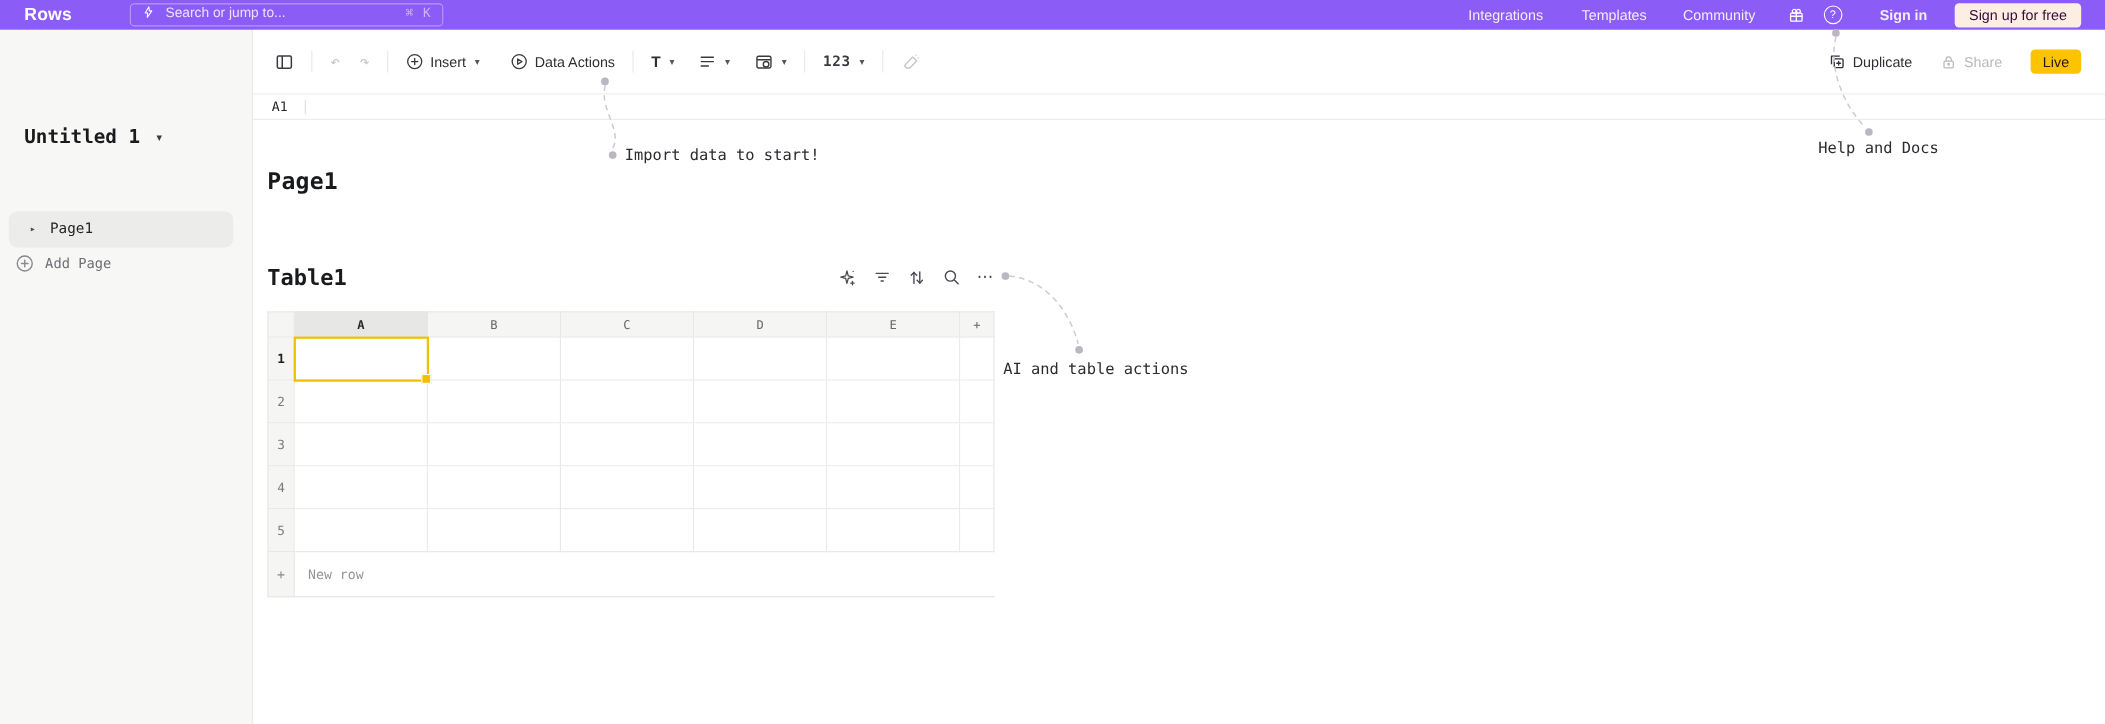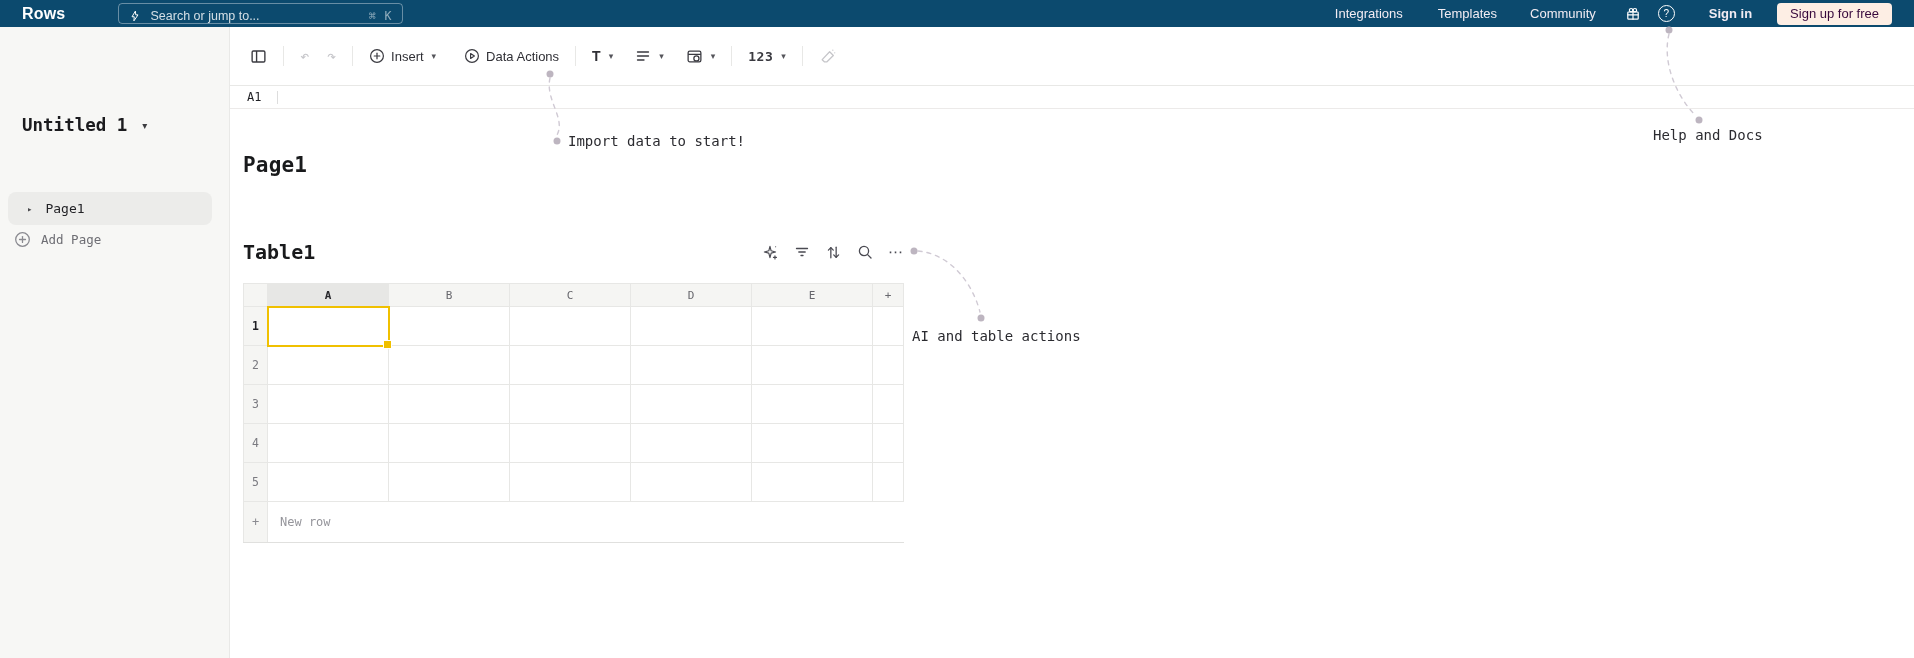--- a/index.html
+++ b/index.html
@@ -4,25 +4,25 @@
 <style>
   html,body{margin:0;padding:0;}
   body{
     width:1914px;height:658px;position:relative;background:#fff;
     font-family:"Liberation Sans",sans-serif;overflow:hidden;
     -webkit-font-smoothing:antialiased;
   }
   .mono{font-family:"DejaVu Sans Mono",monospace;}
 
   
-  .topbar{position:absolute;left:0;top:0;width:1914px;height:27px;background:#0c4a6e;
+  .topbar{position:absolute;left:0;top:0;width:1914px;height:27px;background:#8b5cf6;
     display:flex;align-items:center;padding:0 22px;box-sizing:border-box;z-index:30;}
   .logo{color:#fff;font-weight:bold;font-size:16px;letter-spacing:.2px;cursor:pointer;}
   .searchbox{margin-left:53px;width:285px;height:21px;border:1px solid rgba(255,255,255,.38);
-    border-radius:4px;display:flex;align-items:flex-end;gap:9px;padding:0 10px;box-sizing:border-box;cursor:text;}
+    border-radius:4px;display:flex;align-items:flex-start;gap:9px;padding:0 10px;box-sizing:border-box;cursor:text;}
   .searchbox .ph{flex:1;color:rgba(255,255,255,.82);font-size:12.5px;}
   .searchbox .kbd{color:rgba(255,255,255,.55);font-size:11.5px;letter-spacing:1px;}
   .tb-spacer{flex:1;}
   .tb-nav{color:#f2ecf3;font-size:13px;cursor:pointer;text-decoration:none;}
   .tb-icon{display:flex;align-items:center;color:#fff;cursor:pointer;}
   .help-badge{width:15px;height:15px;border:1.4px solid #fff;border-radius:50%;
     display:flex;align-items:center;justify-content:center;font-size:10px;color:#fff;}
   .signup{margin-left:25px;height:22px;padding:0 13px;background:#fdeee4;color:#38093d;
     font-size:13px;border:none;border-radius:4px;font-family:"Liberation Sans",sans-serif;cursor:pointer;}
 
@@ -219,20 +219,40 @@
   </span>
   <span class="tdiv"></span>
   <span class="ticon dis">
     <svg width="17" height="17" viewBox="0 0 16 16" fill="none" stroke="currentColor" stroke-width="1.2" stroke-linejoin="round">
         <path d="M10 3.5 L13.5 7 L7.5 13 H5 L3 11 L10 3.5 Z"></path>
         <line x1="13" y1="2" x2="13" y2="2.01" stroke-linecap="round"></line>
         <line x1="14.8" y1="4.5" x2="14.8" y2="4.51" stroke-linecap="round"></line>
       </svg>
   </span>
 
+  <span class="tb-right">
+    <span class="tbtn">
+      <svg width="16" height="16" viewBox="0 0 16 16" fill="none" stroke="#2f2f35" stroke-width="1.2" stroke-linejoin="round">
+          <path d="M3 10.5 V3 h7.5"></path>
+          <rect x="5.5" y="5.5" width="8" height="8" rx="1"></rect>
+          <line x1="9.5" y1="7.8" x2="9.5" y2="11.2" stroke-linecap="round"></line>
+          <line x1="7.8" y1="9.5" x2="11.2" y2="9.5" stroke-linecap="round"></line>
+        </svg>
+      <span>Duplicate</span>
+    </span>
+    <span class="tbtn muted">
+      <svg width="15" height="15" viewBox="0 0 16 16" fill="none" stroke="#b9b9bf" stroke-width="1.2" stroke-linejoin="round">
+          <rect x="3.5" y="7" width="9" height="6.5" rx="1"></rect>
+          <path d="M5.5 7 V5.3 a2.5 2.5 0 0 1 5 0 V7"></path>
+          <circle cx="8" cy="10" r="0.8"></circle>
+        </svg>
+      <span>Share</span>
+    </span>
+    <span class="live">Live</span>
+  </span>
 </div>
 
 <div class="formulabar">
   <span class="cellref mono">A1</span>
   <span class="fdiv"></span>
   <span class="finput"></span>
 </div>
 
 <div class="content">
   <h1 class="page-title mono">Page1</h1>

